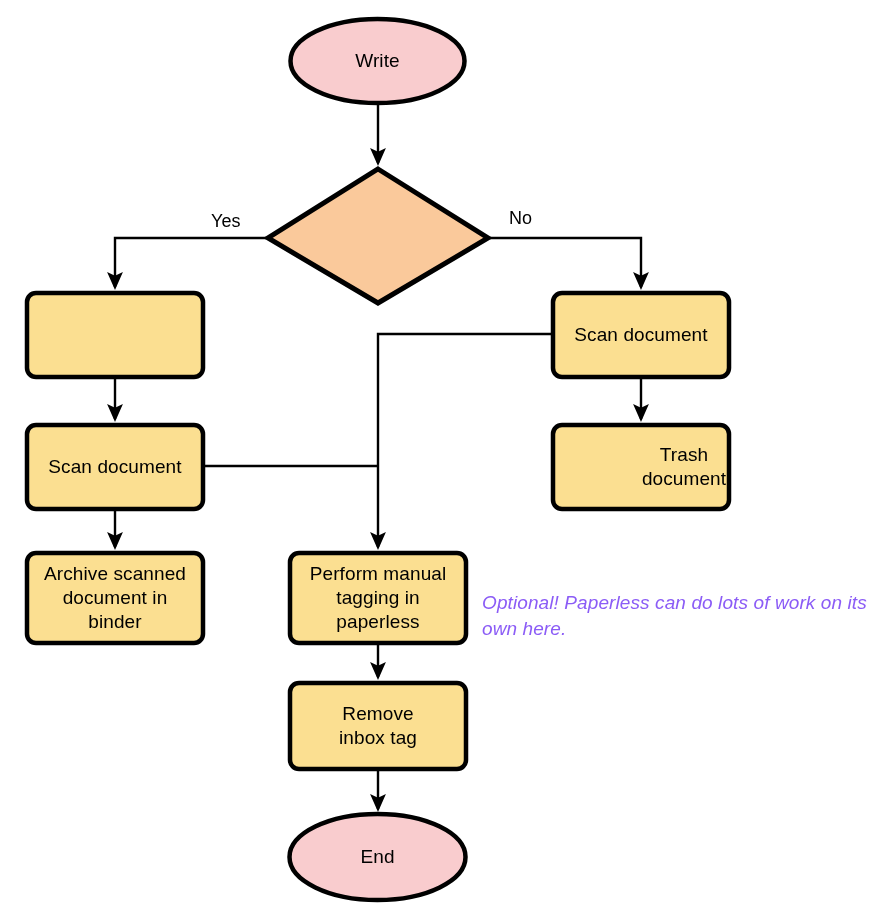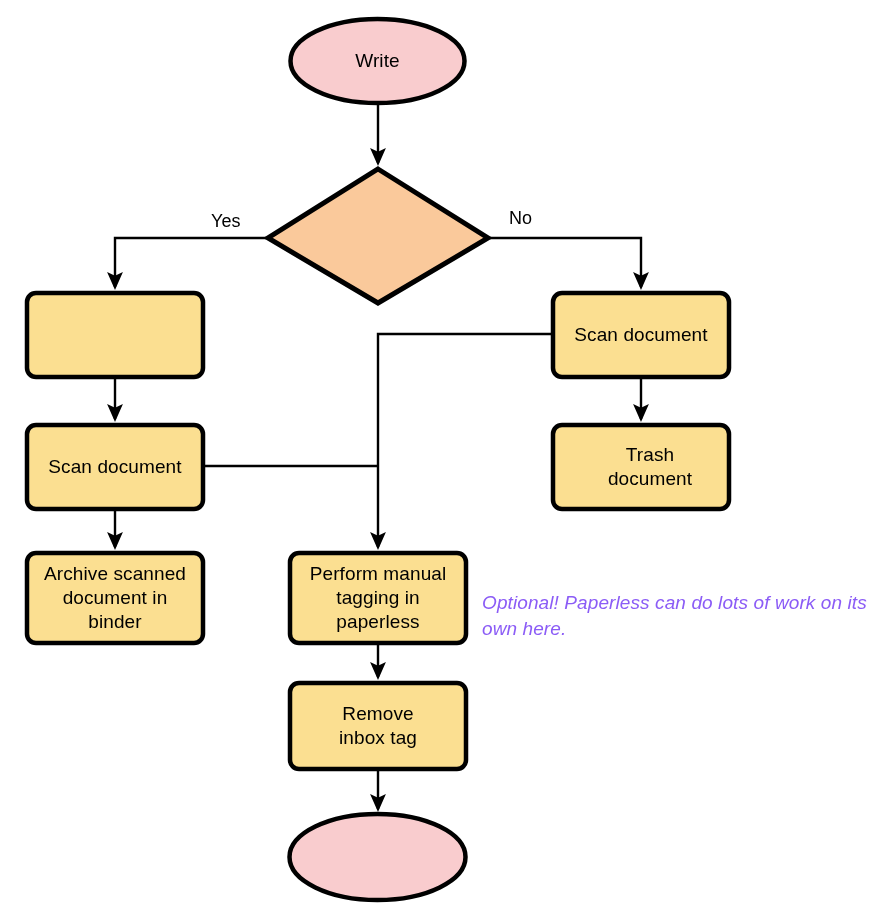--- a/index.html
+++ b/index.html
@@ -114,29 +114,30 @@
 
 
   <div class="node-label" style="left:29px; top:425px; width:172px; height:84px;">Scan document</div>
 
   <div class="node-label" style="left:29px; top:553px; width:172px; height:90px;">Archive scanned
 document in
 binder</div>
 
   <div class="node-label" style="left:555px; top:293px; width:172px; height:84px;">Scan document</div>
 
-  <div class="node-label" style="left:538px; top:425px; width:136px; height:84px;padding-left:44px;">Trash document</div>
+  <div class="node-label" style="left:572px; top:425px; width:136px; height:84px;padding-left:44px;">Trash document</div>
 
   <div class="node-label" style="left:292px; top:683px; width:172px; height:86px;">Remove
 inbox tag</div>
 
   <div class="node-label" style="left:292px; top:553px; width:172px; height:90px;">Perform manual
 tagging in
 paperless</div>
 
+  <div class="node-label" style="left:291px; top:815px; width:173px; height:84px;">End</div>
 
   <div class="edge-label" style="left:211px; top:212px;">Yes</div>
 
   <div class="edge-label" style="left:509px; top:209px;">No</div>
 
   <div class="note-text" style="left:482px; top:590px; width:400px;">Optional! Paperless can do lots of work on its own here.</div>
 
 </div>
 
 </body></html>

